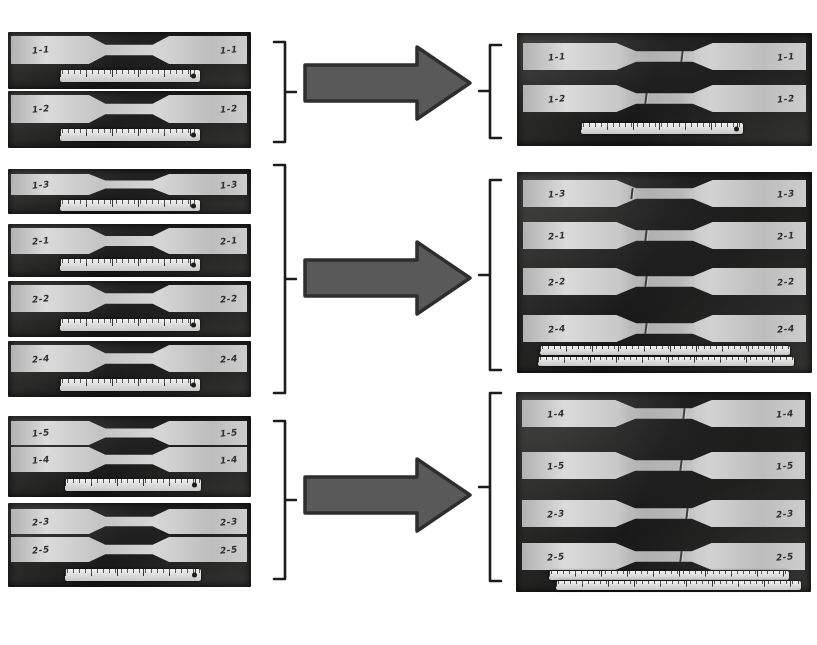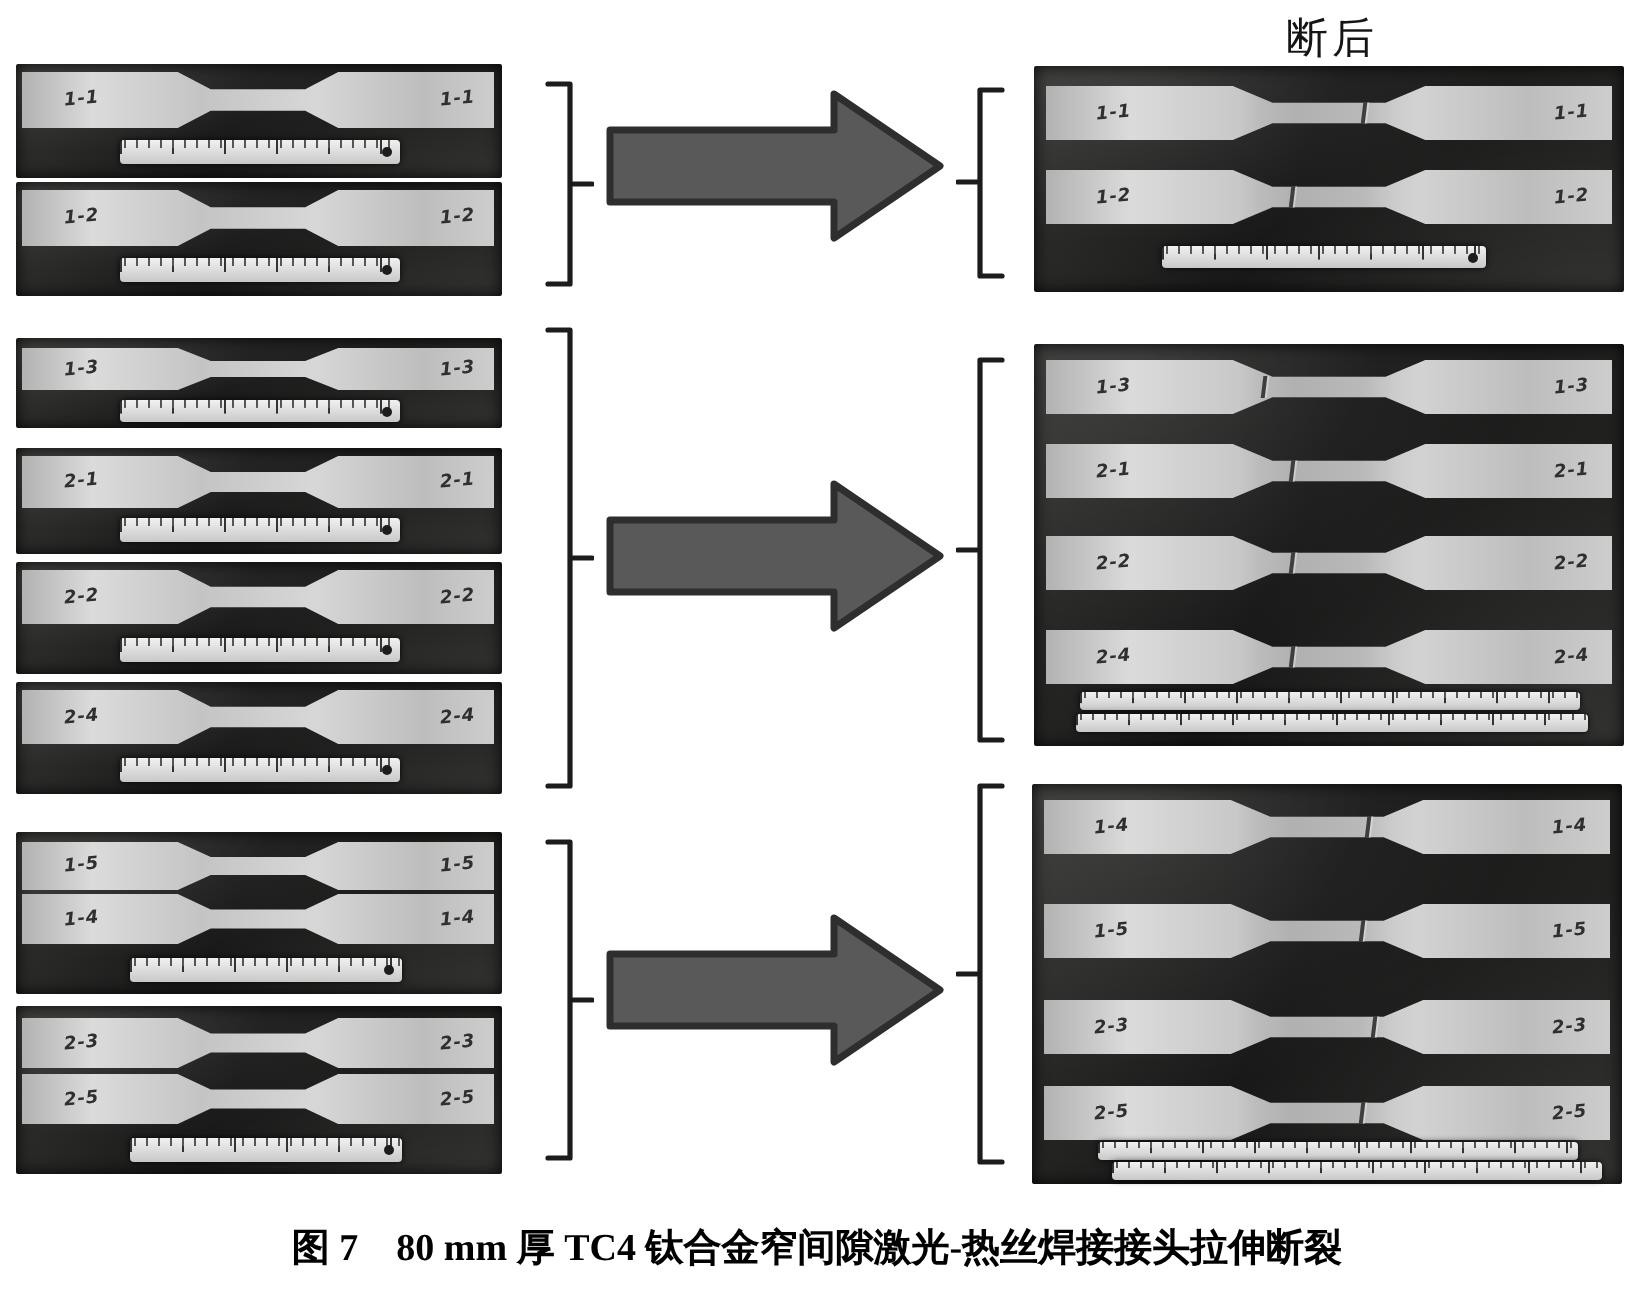--- a/index.html
+++ b/index.html
@@ -51,21 +51,20 @@
   .arrow{position:absolute;}
 
   .caption{position:absolute;left:0;right:0;top:611px;text-align:center;
     font:bold 19px "Liberation Serif","DejaVu Serif",serif;color:var(--text,#000);}
 </style>
 </head>
 <body>
 
 <div class="stage">
 
-  <div class="hdr" style="left:621px;top:5px">断后</div>
 
   <div class="photo" style="left:8px;top:32px;width:243px;height:57px">
     <div class="spec" style="left:3px;top:4px;width:236px;height:28px">
       <div class="metal"></div>
       <span class="lbl l">1-1</span>
       <span class="lbl r">1-1</span>
     </div>
     <div class="ruler hole" style="left:52px;top:38px;width:140px;height:12px"></div>
   </div>
 
@@ -239,14 +238,13 @@
     <div class="spec broken" style="left:6px;top:151px;width:283px;height:27px">
       <div class="metal"></div>
       <div class="crack" style="left:56%"></div>
       <span class="lbl l">2-5</span>
       <span class="lbl r">2-5</span>
     </div>
     <div class="ruler" style="left:33px;top:179px;width:240px;height:9px"></div>
     <div class="ruler" style="left:40px;top:189px;width:245px;height:9px"></div>
   </div>
 
-  <div class="caption">图 7　80 mm 厚 TC4 钛合金窄间隙激光-热丝焊接接头拉伸断裂</div>
 </div>
 
 </body></html>

